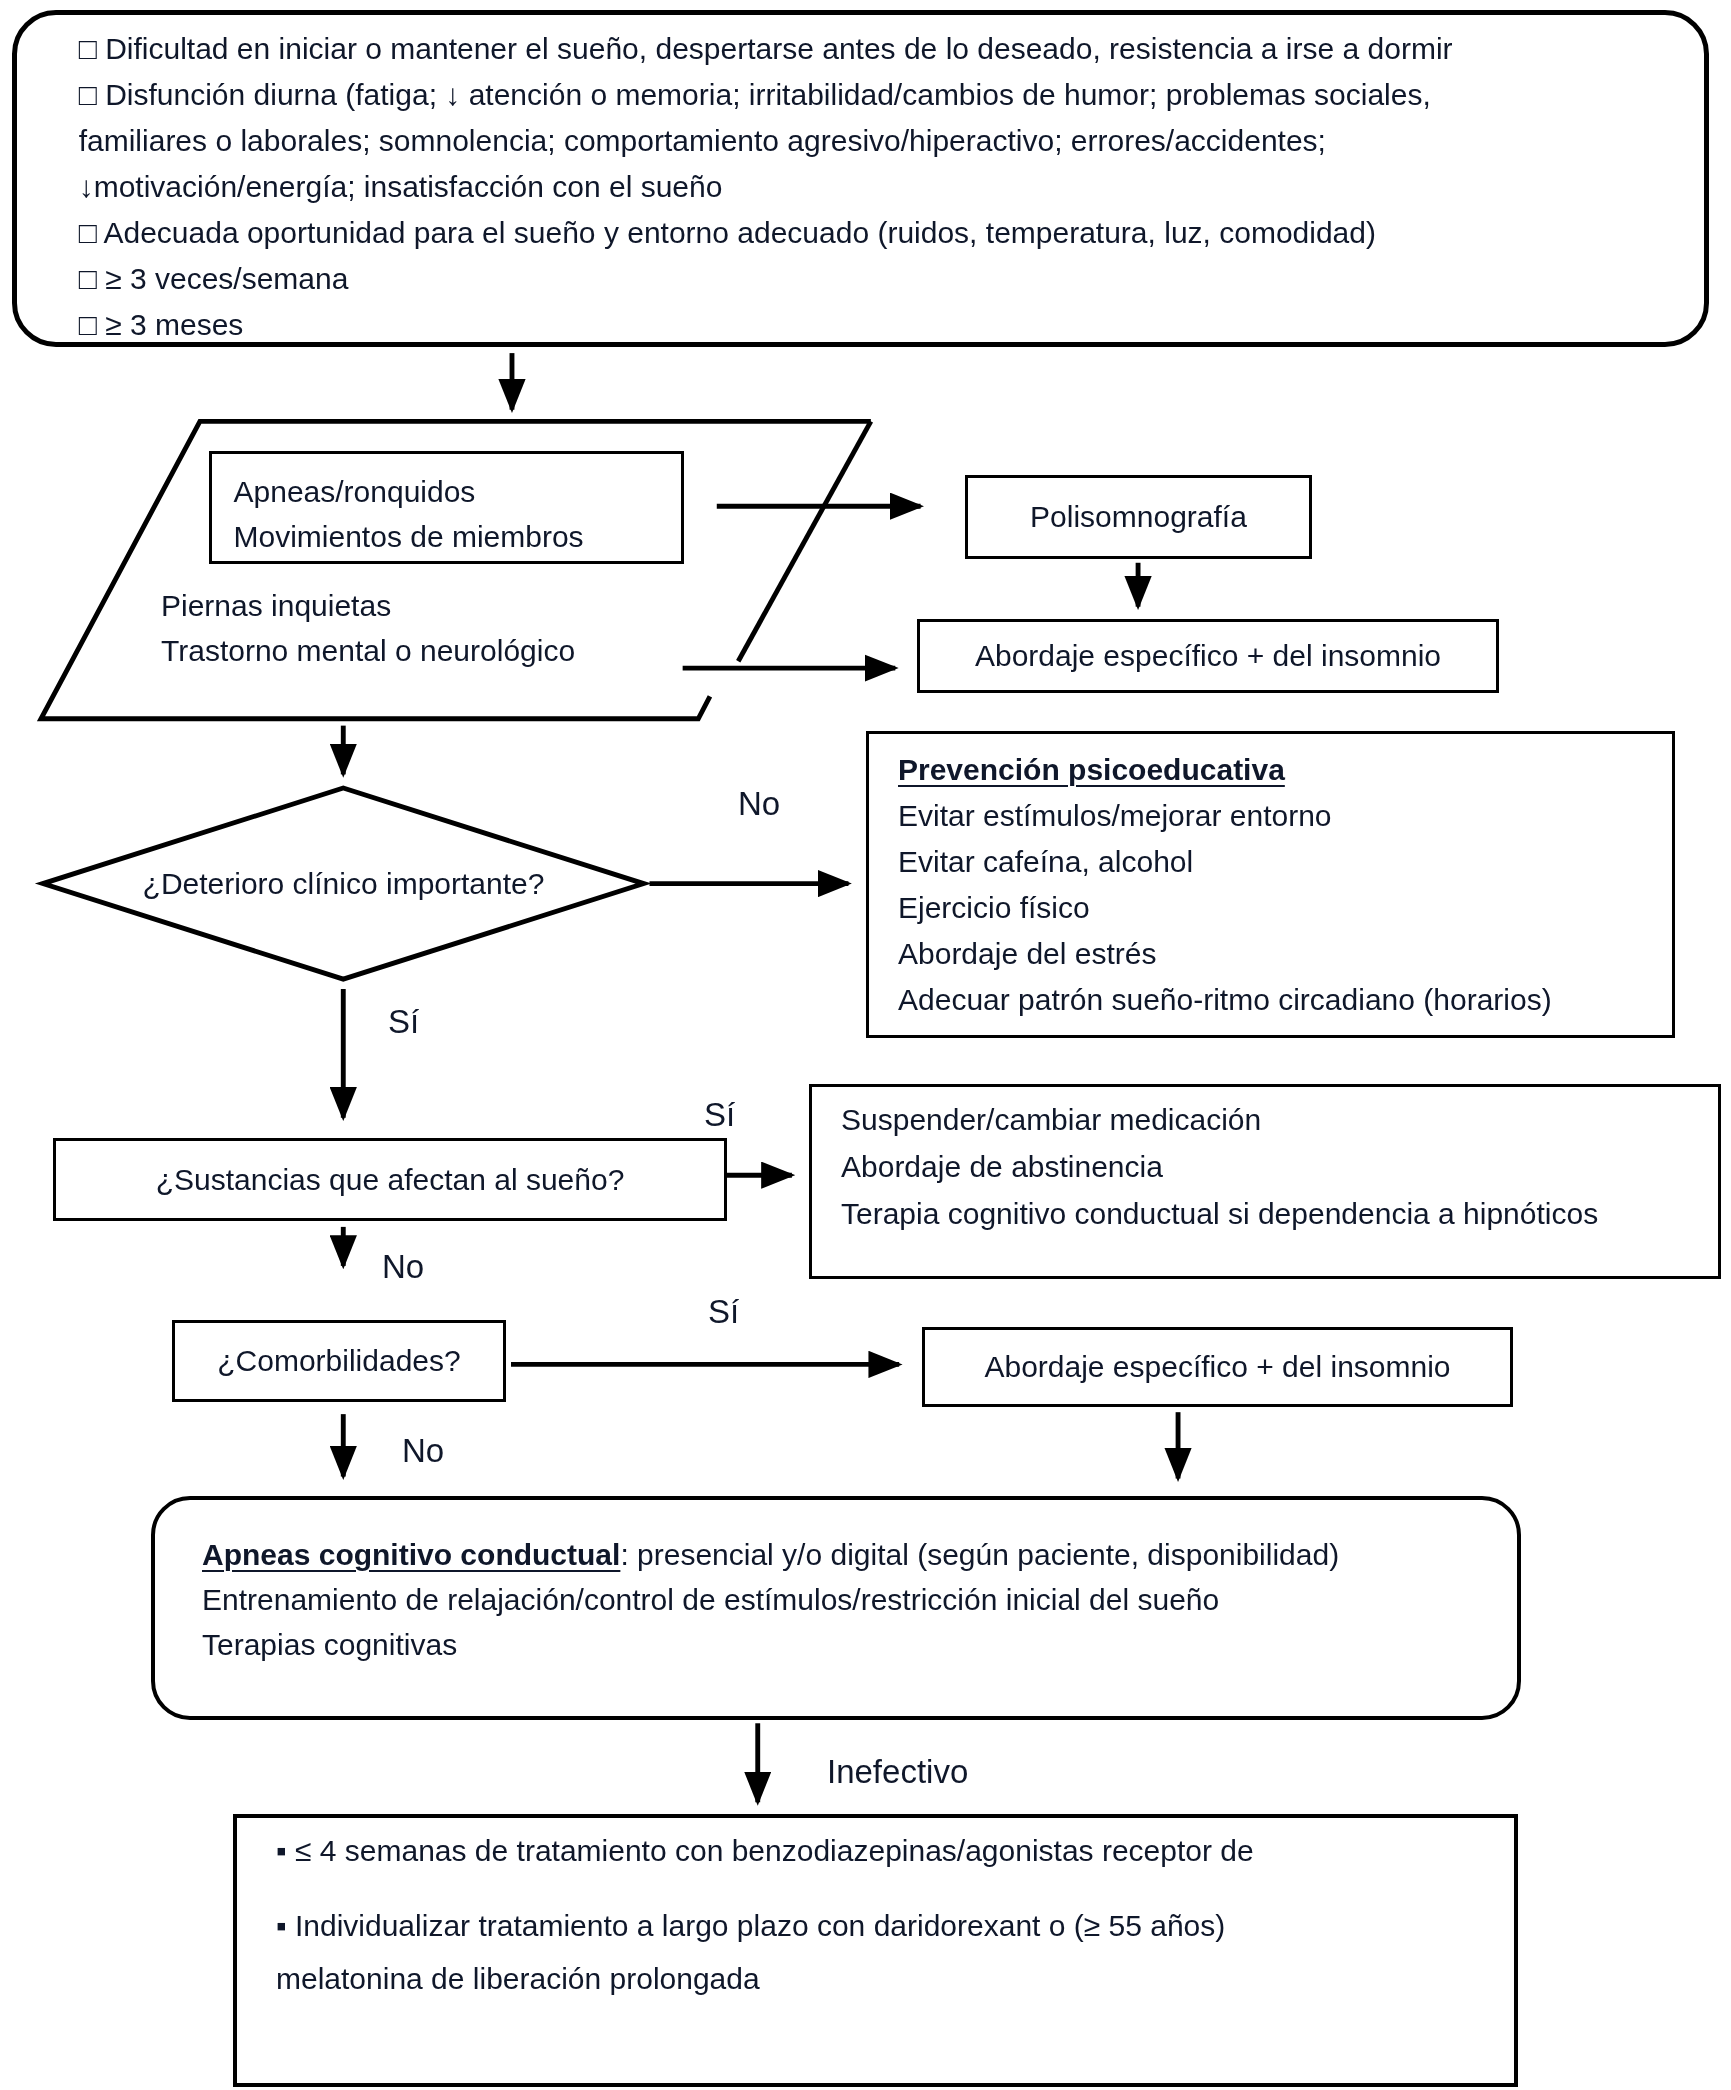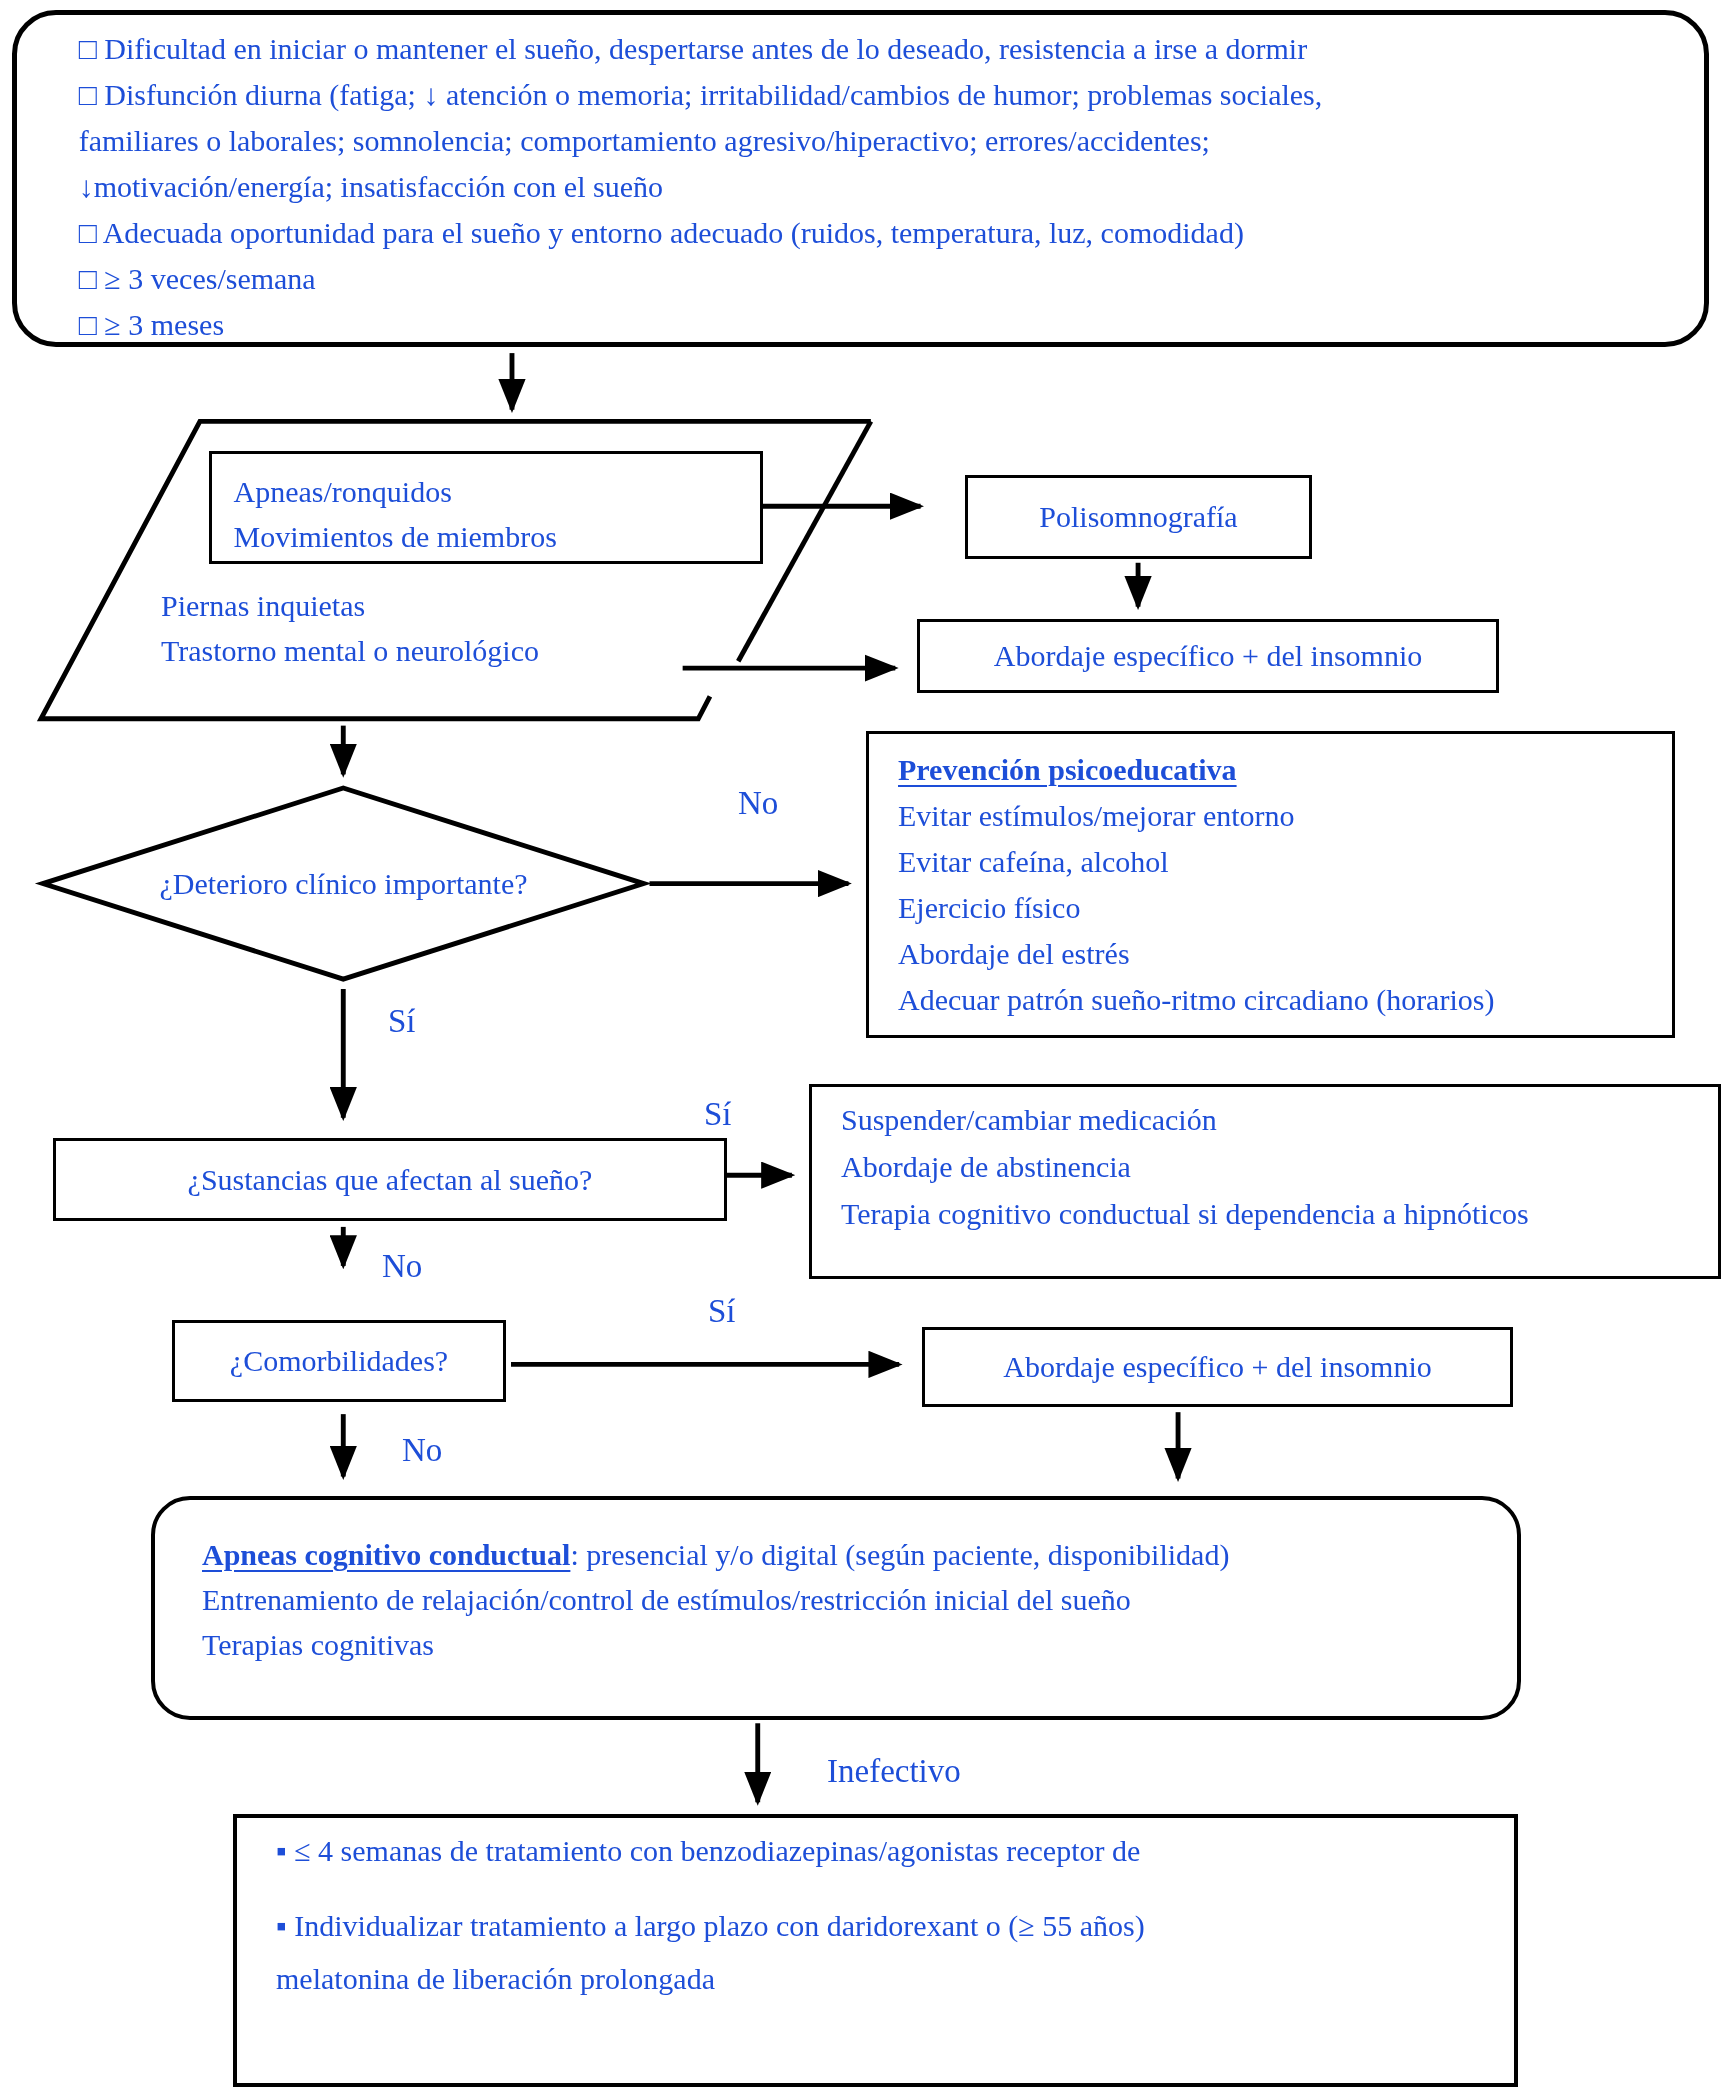--- a/index.html
+++ b/index.html
@@ -1,22 +1,22 @@
 <!DOCTYPE html>
 <html><head>
 <meta charset="utf-8">
 <style>
   html,body{margin:0;padding:0;background:#ffffff;}
   #canvas{
     position:relative;
     width:1731px;
     height:2091px;
     background:#ffffff;
-    font-family:Liberation Serif, serif;
-    color:#1d4ed8;
+    font-family:Liberation Sans, sans-serif;
+    color:#0f172a;
     font-size:30px;
     overflow:hidden;
   }
   svg.connectors{position:absolute;left:0;top:0;z-index:1;}
   .s{fill:none;stroke:#000;stroke-width:5;}
   .sd{fill:#fff;stroke:#000;stroke-width:5;}
   .box{position:absolute;border:3.9px solid #000;background:#fff;box-sizing:border-box;z-index:2;}
   .thick{border-width:4.9px;}
   .round{border-radius:44px;border-width:5.9px;}
   .round2{border-radius:39px;border-width:4.9px;}
@@ -69,21 +69,21 @@
   <div class="box round criteria" style="left:11.7px;top:9.8px;width:1697px;height:337px;">
     <div class="line">□ Dificultad en iniciar o mantener el sueño, despertarse antes de lo deseado, resistencia a irse a dormir</div>
     <div class="line">□ Disfunción diurna (fatiga; ↓ atención o memoria; irritabilidad/cambios de humor; problemas sociales,</div>
     <div class="line">familiares o laborales; somnolencia; comportamiento agresivo/hiperactivo; errores/accidentes;</div>
     <div class="line">↓motivación/energía; insatisfacción con el sueño</div>
     <div class="line">□ Adecuada oportunidad para el sueño y entorno adecuado (ruidos, temperatura, luz, comodidad)</div>
     <div class="line">□ ≥ 3 veces/semana</div>
     <div class="line">□ ≥ 3 meses</div>
   </div>
 
-  <div class="box apneas" style="left:209px;top:451px;width:554px;height:113px;">
+  <div class="box apneas" style="left:209px;top:451px;width:475px;height:113px;">
     <div class="line">Apneas/ronquidos</div>
     <div class="line">Movimientos de miembros</div>
   </div>
 
   <div class="txt screenfree" style="left:161px;top:583px;">
     <div class="line">Piernas inquietas</div>
     <div class="line">Trastorno mental o neurológico</div>
   </div>
 
   <div class="box center" style="left:965px;top:475px;width:347px;height:84px;">

